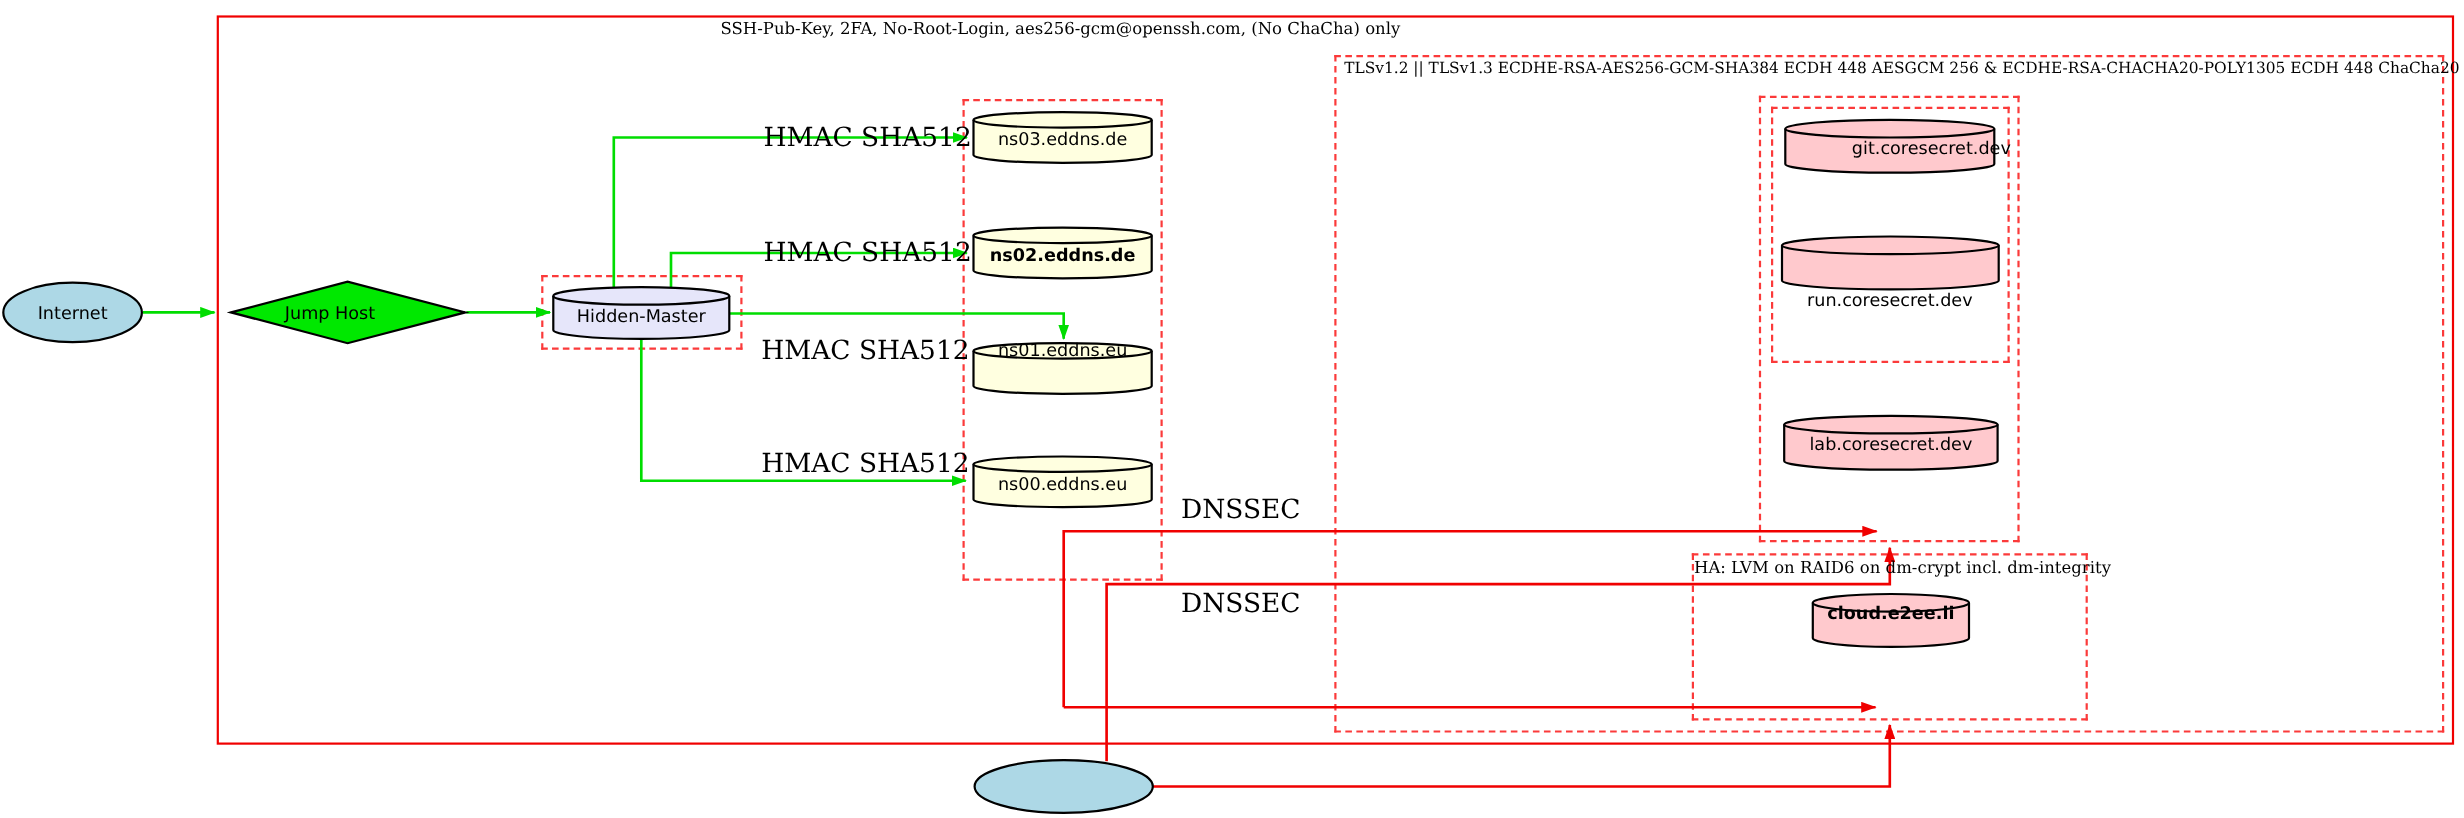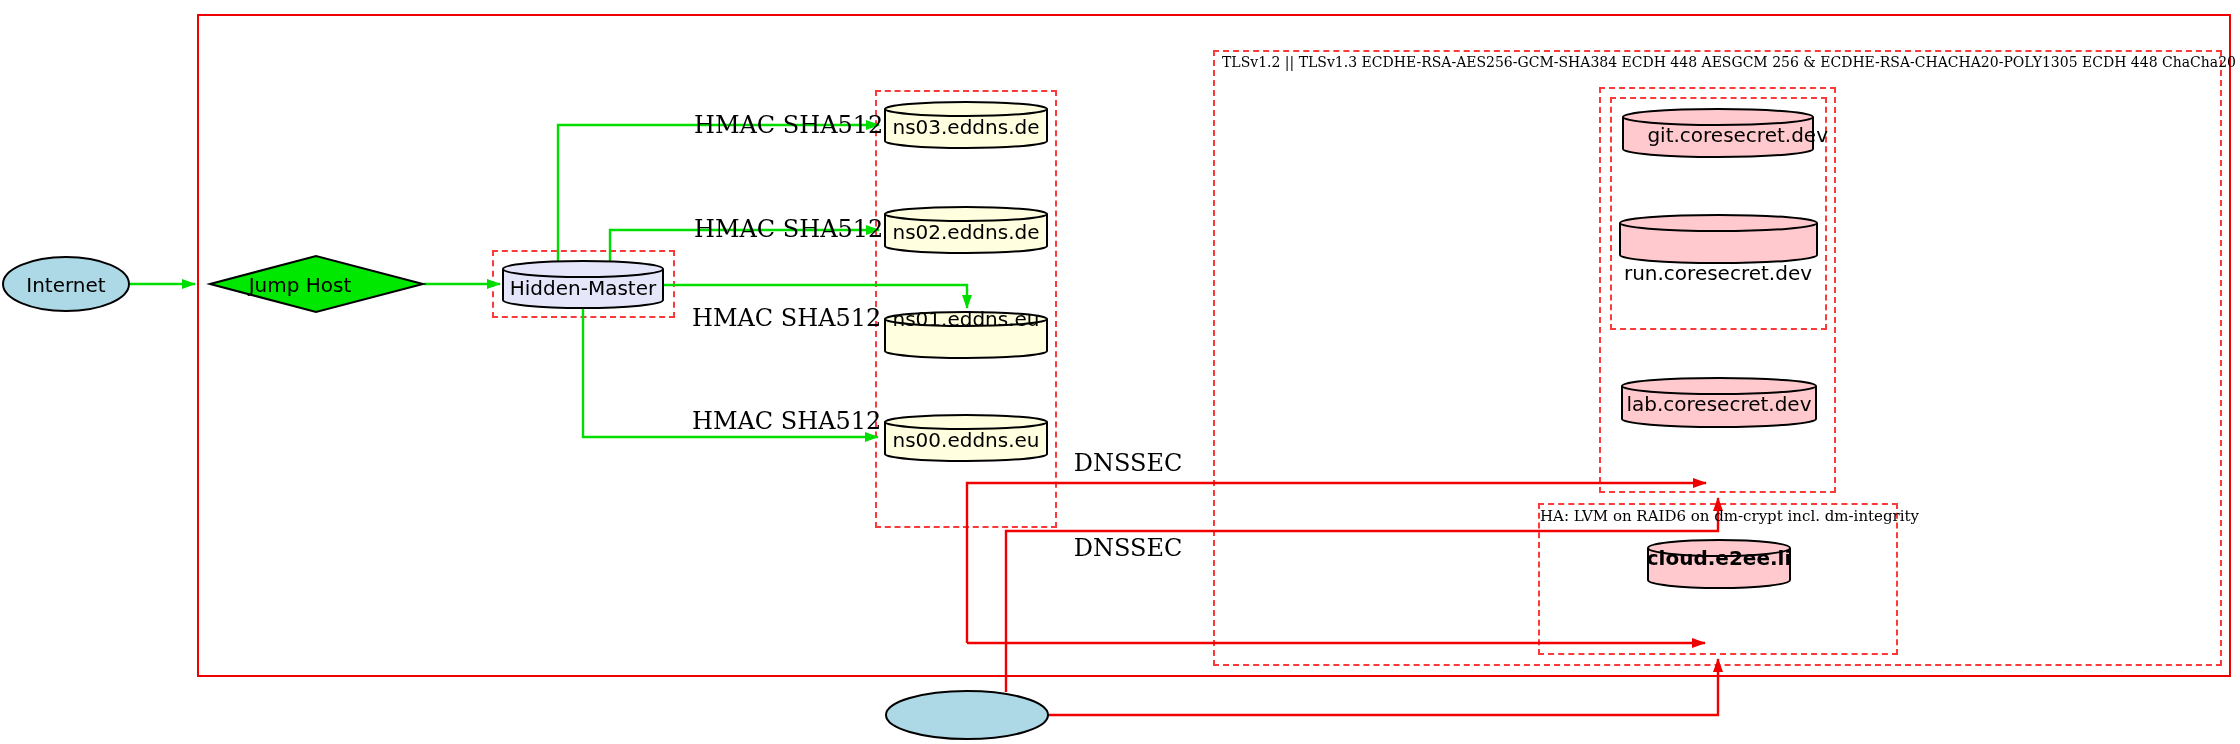--- a/index.html
+++ b/index.html
@@ -6,21 +6,21 @@
   #canvas {
     position:relative; width:2240px; height:744px;
     font-family:"DejaVu Sans", "Liberation Sans", sans-serif;
     overflow:hidden; background:#ffffff;
   }
   .box { position:absolute; box-sizing:border-box; z-index:1; }
   .box.solid  { border:2px solid #f00000; }
   .box.dashed { border:2px dashed #fb3a3a; }
   #edges { position:absolute; left:0; top:0; z-index:2; }
   .lbl { position:absolute; z-index:3; color:#000; white-space:nowrap; }
-  .node-lbl { font-size:20px; line-height:24px; text-align:center; font-family:"DejaVu Sans","Liberation Sans",sans-serif; }
+  .node-lbl { font-size:16px; line-height:24px; text-align:center; font-family:"DejaVu Sans","Liberation Sans",sans-serif; }
   .edge-lbl { font-size:24px; line-height:26px; text-align:center; font-family:"DejaVu Serif","Liberation Serif",serif; }
   .cluster-lbl { font-size:15px; line-height:18px; font-family:"DejaVu Serif","Liberation Serif",serif; }
 </style>
 </head>
 <body>
 
 <div id="canvas">
 
   <div class="box solid" style="left:197px;  top:14px;  width:2034px; height:663px;"></div>
   <div class="box dashed" style="left:1213px; top:50px;  width:1009px; height:616px;"></div>
@@ -78,35 +78,36 @@
       <path fill="none" d="M1620,223 A98.5,8 0 0 0 1817,223"></path>
       <path d="M1622,386 A97,8 0 0 1 1816,386 L1816,419 A97,8 0 0 1 1622,419 Z" fill="#ffc9cd"></path>
       <path fill="none" d="M1622,386 A97,8 0 0 0 1816,386"></path>
       <path d="M1648,548 A71,8 0 0 1 1790,548 L1790,580 A71,8 0 0 1 1648,580 Z" fill="#ffc9cd"></path>
       <path fill="none" d="M1648,548 A71,8 0 0 0 1790,548"></path>
 
       <ellipse cx="967" cy="715" rx="81" ry="24" fill="#add8e6"></ellipse>
     </g>
   </svg>
 
+  <div class="lbl cluster-lbl" style="left:655px; top:17px; width:600px; text-align:center;">SSH-Pub-Key, 2FA, No-Root-Login, aes256-gcm@openssh.com, (No ChaCha) only</div>
   <div class="lbl cluster-lbl" style="left:1222px; top:53px; font-size:14px;">TLSv1.2 || TLSv1.3 ECDHE-RSA-AES256-GCM-SHA384 ECDH 448 AESGCM 256 &amp; ECDHE-RSA-CHACHA20-POLY1305 ECDH 448 ChaCha20 256</div>
   <div class="lbl cluster-lbl" style="left:1540px; top:507px; width:356px; text-align:center;">HA: LVM on RAID6 on dm-crypt incl. dm-integrity</div>
 
   <div class="lbl edge-lbl" style="left:694px;  top:112px; width:160px;">HMAC SHA512</div>
   <div class="lbl edge-lbl" style="left:694px;  top:216px; width:160px;">HMAC SHA512</div>
   <div class="lbl edge-lbl" style="left:692px;  top:305px; width:160px;">HMAC SHA512</div>
   <div class="lbl edge-lbl" style="left:692px;  top:408px; width:160px;">HMAC SHA512</div>
   <div class="lbl edge-lbl" style="left:1068px; top:450px; width:120px;">DNSSEC</div>
   <div class="lbl edge-lbl" style="left:1068px; top:535px; width:120px;">DNSSEC</div>
 
   <div class="lbl node-lbl" style="left:6px;    top:273px; width:120px;">Internet</div>
   <div class="lbl node-lbl" style="left:220px;  top:273px; width:160px;">Jump Host</div>
   <div class="lbl node-lbl" style="left:493px;  top:276px; width:180px;">Hidden-Master</div>
   <div class="lbl node-lbl" style="left:876px;  top:115px; width:180px;">ns03.eddns.de</div>
-  <div class="lbl node-lbl" style="left:876px;  top:220px; width:180px;">ns02.eddns.de</div>
+  <div class="lbl node-lbl" style="left:876px;  top:220px; width:180px;font-weight:bold;">ns02.eddns.de</div>
   <div class="lbl node-lbl" style="left:876px;  top:307px; width:180px;">ns01.eddns.eu</div>
   <div class="lbl node-lbl" style="left:876px;  top:428px; width:180px;">ns00.eddns.eu</div>
   <div class="lbl node-lbl" style="left:1608px; top:123px; width:220px;text-align:right;">git.coresecret.dev</div>
   <div class="lbl node-lbl" style="left:1608px; top:229px; width:220px;margin-top:32px;">run.coresecret.dev</div>
   <div class="lbl node-lbl" style="left:1609px; top:392px; width:220px;">lab.coresecret.dev</div>
   <div class="lbl node-lbl" style="left:1609px; top:546px; width:220px;font-weight:bold;">cloud.e2ee.li</div>
   <div class="lbl node-lbl" style="left:867px;  top:704px; width:200px;margin-top:47px;">TLS/HTTPS</div>
 
 </div>
 

